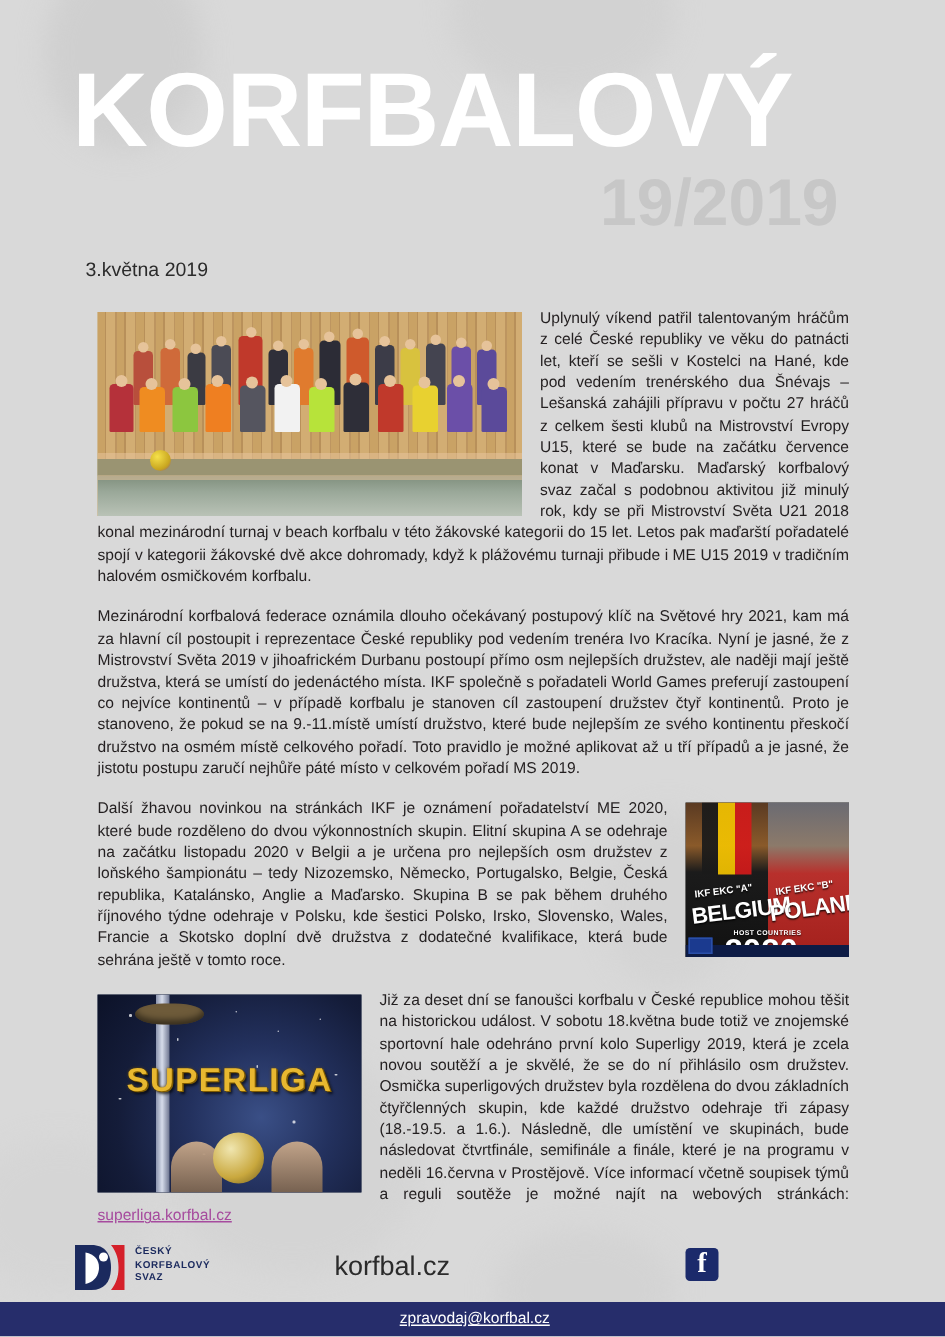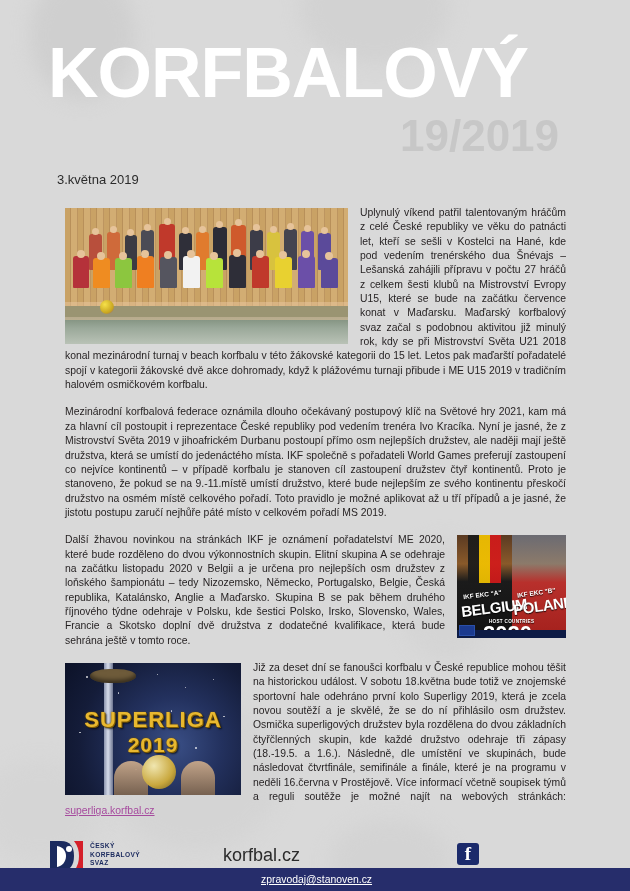--- a/index.html
+++ b/index.html
@@ -236,21 +236,21 @@
   }
 
   a.inline-link {
     color: #a64b9e;
     text-decoration: underline;
   }
 
   
   .footer {
     position: absolute;
-    left: 0; bottom: 12px;
+    left: 0; bottom: 23px;
     width: 523px;
     height: 44px;
   }
   .logo-wrap {
     position: absolute;
     left: 48px; top: 3px;
     width: 120px; height: 36px;
   }
   .logo-mark {
     position:absolute; left:0; top:2px; width:36px; height:32px;
@@ -415,21 +415,20 @@
       <div class="sl-star" style="left:68%;top:18%"></div>
       <div class="sl-star" style="left:84%;top:12%"></div>
       <div class="sl-star" style="left:90%;top:40%"></div>
       <div class="sl-star" style="left:8%;top:52%"></div>
       <div class="sl-star" style="left:74%;top:64%"></div>
       <div class="sl-star" style="left:40%;top:80%"></div>
       <div class="sl-star" style="left:60%;top:36%"></div>
       <div class="sl-post"></div>
       <div class="sl-basket"></div>
       <div class="sl-title">SUPERLIGA</div>
-      <div class="sl-year">2019</div>
       <div class="sl-player" style="left:28%;"></div>
       <div class="sl-player" style="left:66%;"></div>
       <div class="sl-ball"></div>
     </div>
 
     <p class="article"><span>Již za deset dní se fanoušci korfbalu v České republice mohou těšit na historickou událost. V sobotu 18.května bude totiž ve znojemské sportovní hale odehráno první kolo Superligy 2019, která je zcela novou soutěží a je skvělé, že se do ní přihlásilo osm družstev. Osmička superligových družstev byla rozdělena do dvou základních čtyřčlenných skupin, kde každé družstvo odehraje tři zápasy (18.-19.5. a 1.6.). Následně, dle umístění ve skupinách, bude následovat čtvrtfinále, semifinále a finále, které je na programu v neděli 16.června v Prostějově. Více informací včetně soupisek týmů a reguli soutěže je možné najít na webových stránkách: </span><a class="inline-link" href="#">superliga.korfbal.cz</a></p>
     <div class="clear"></div>
   </div>
 
   <div class="footer">
@@ -446,16 +445,16 @@
         <div>SVAZ</div>
       </div>
     </div>
 
     <div class="footer-site">korfbal.cz</div>
 
     <div class="fb-icon">f</div>
   </div>
 
   <div class="bottom-bar">
-      <a href="#">zpravodaj@stanoven.cz</a>
+      <a href="#">zpravodaj@korfbal.cz</a>
   </div>
 
 </div>
 
 </body></html>

